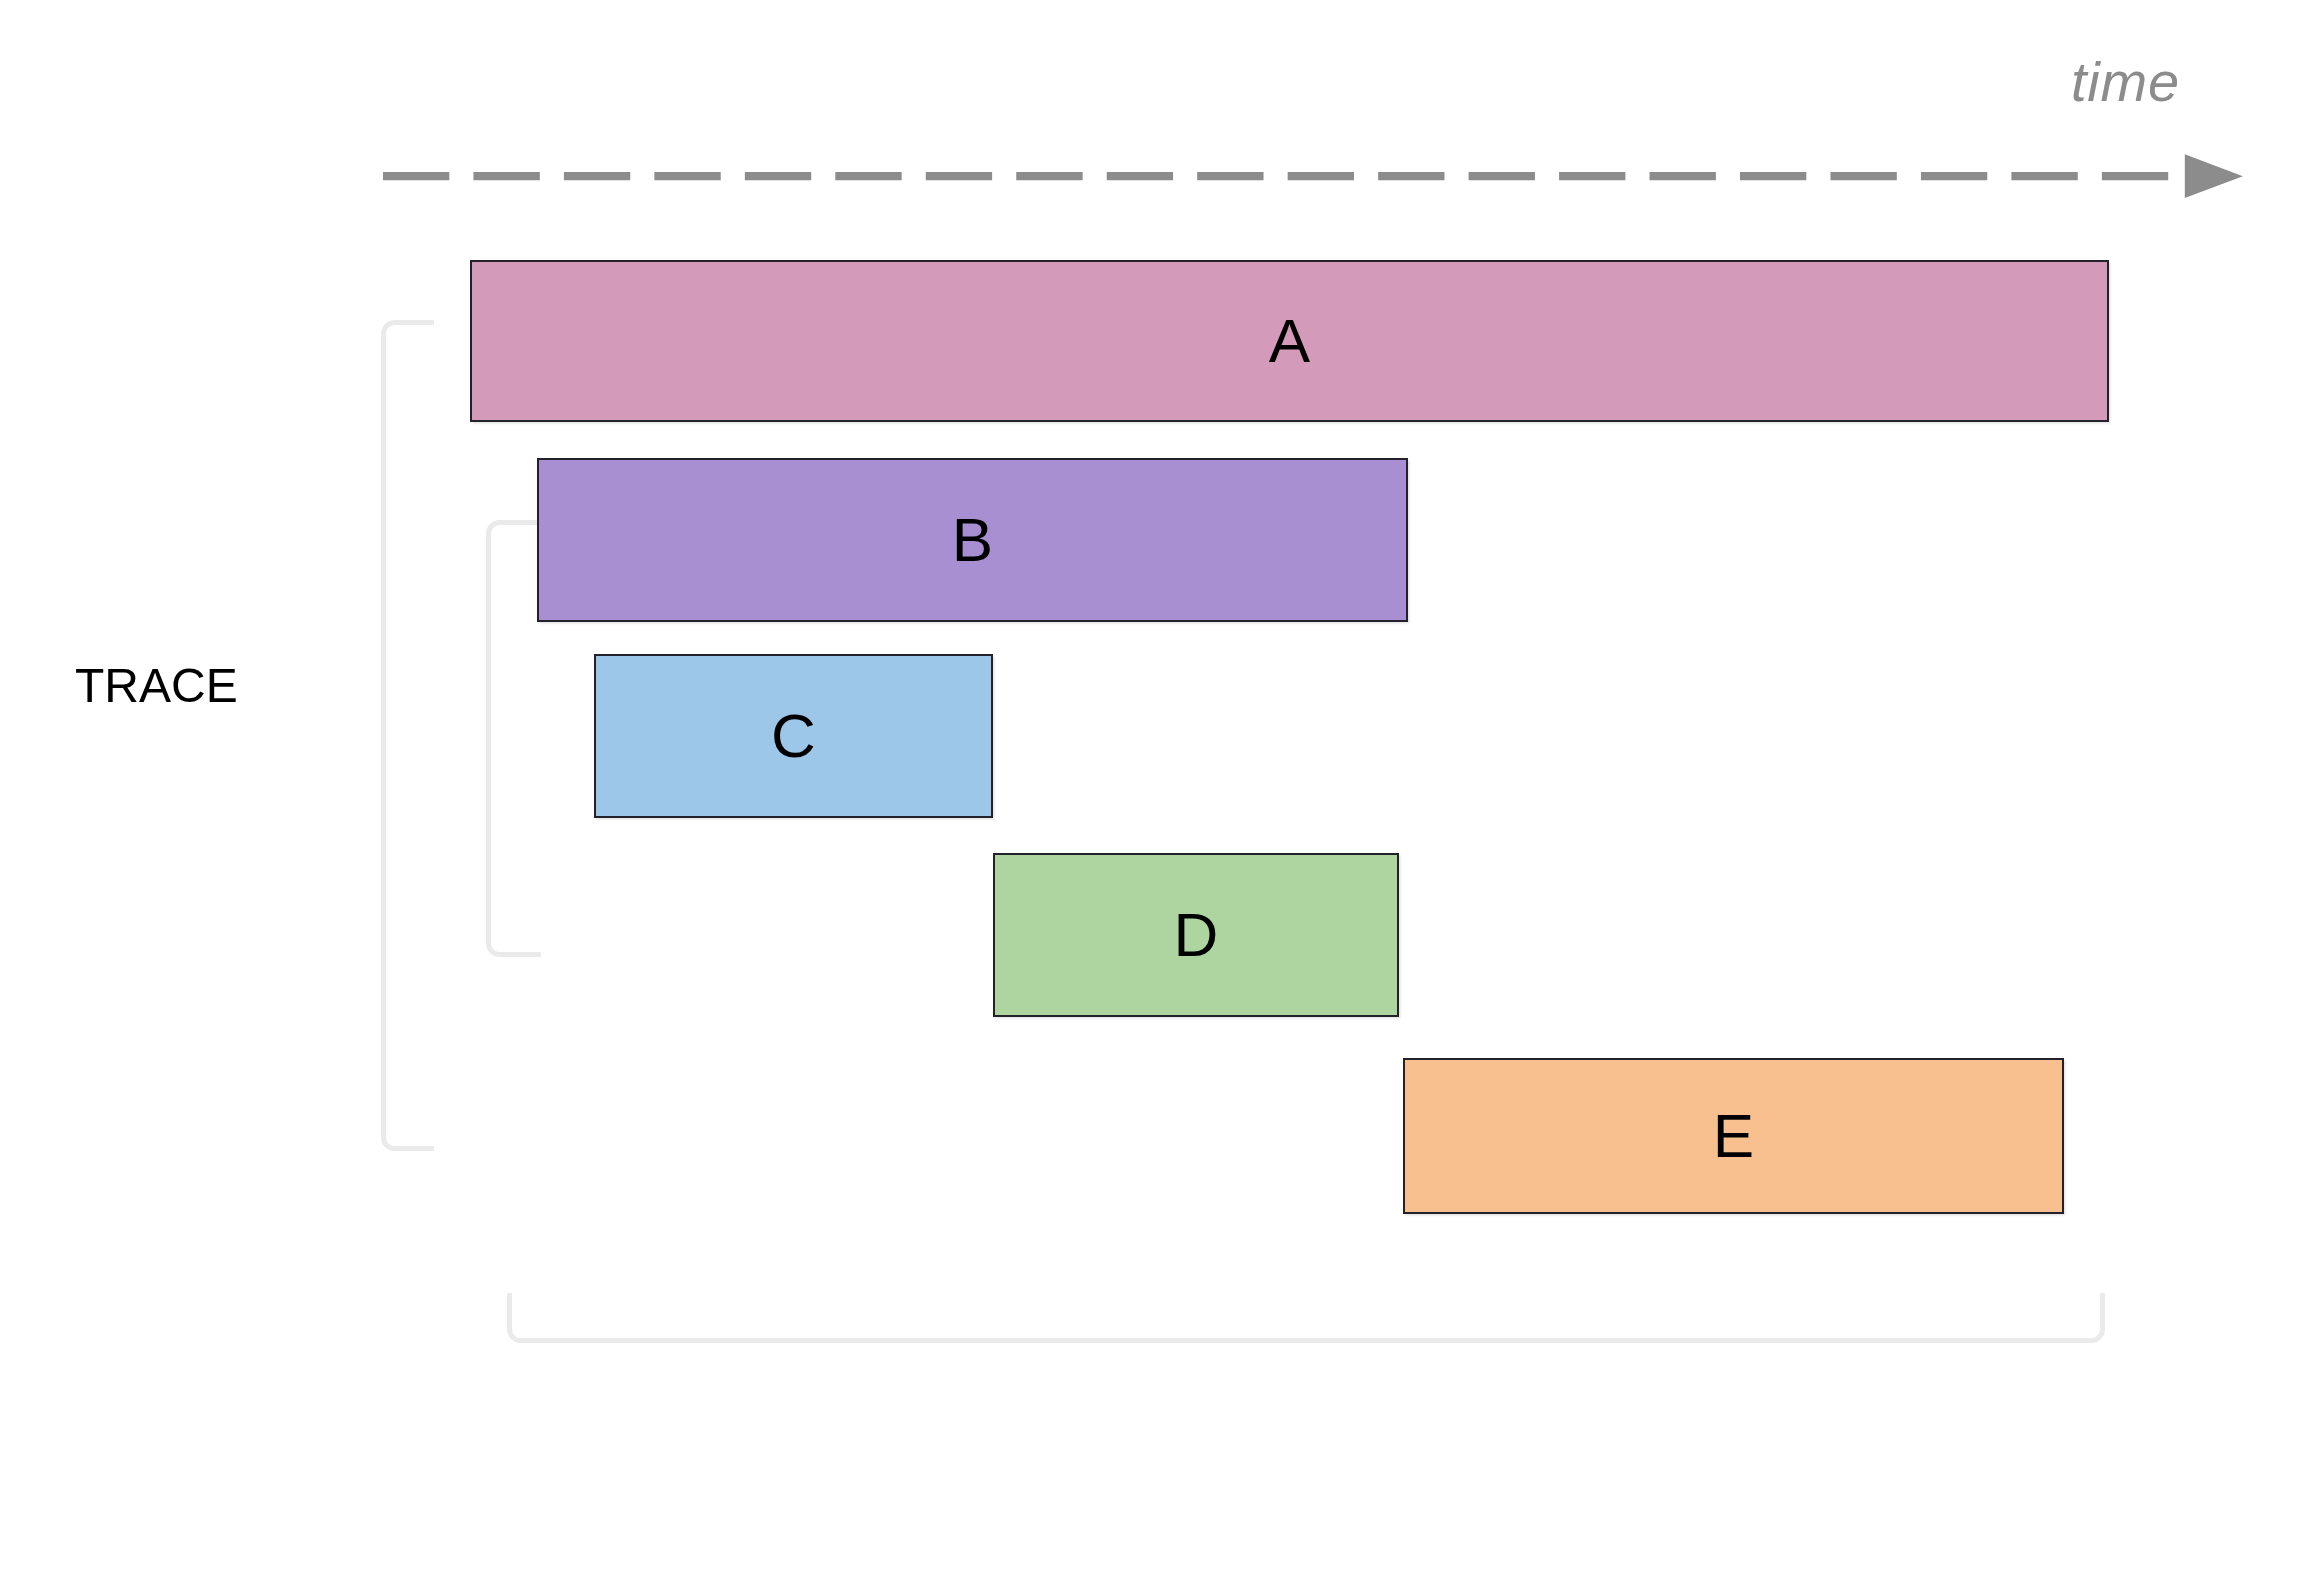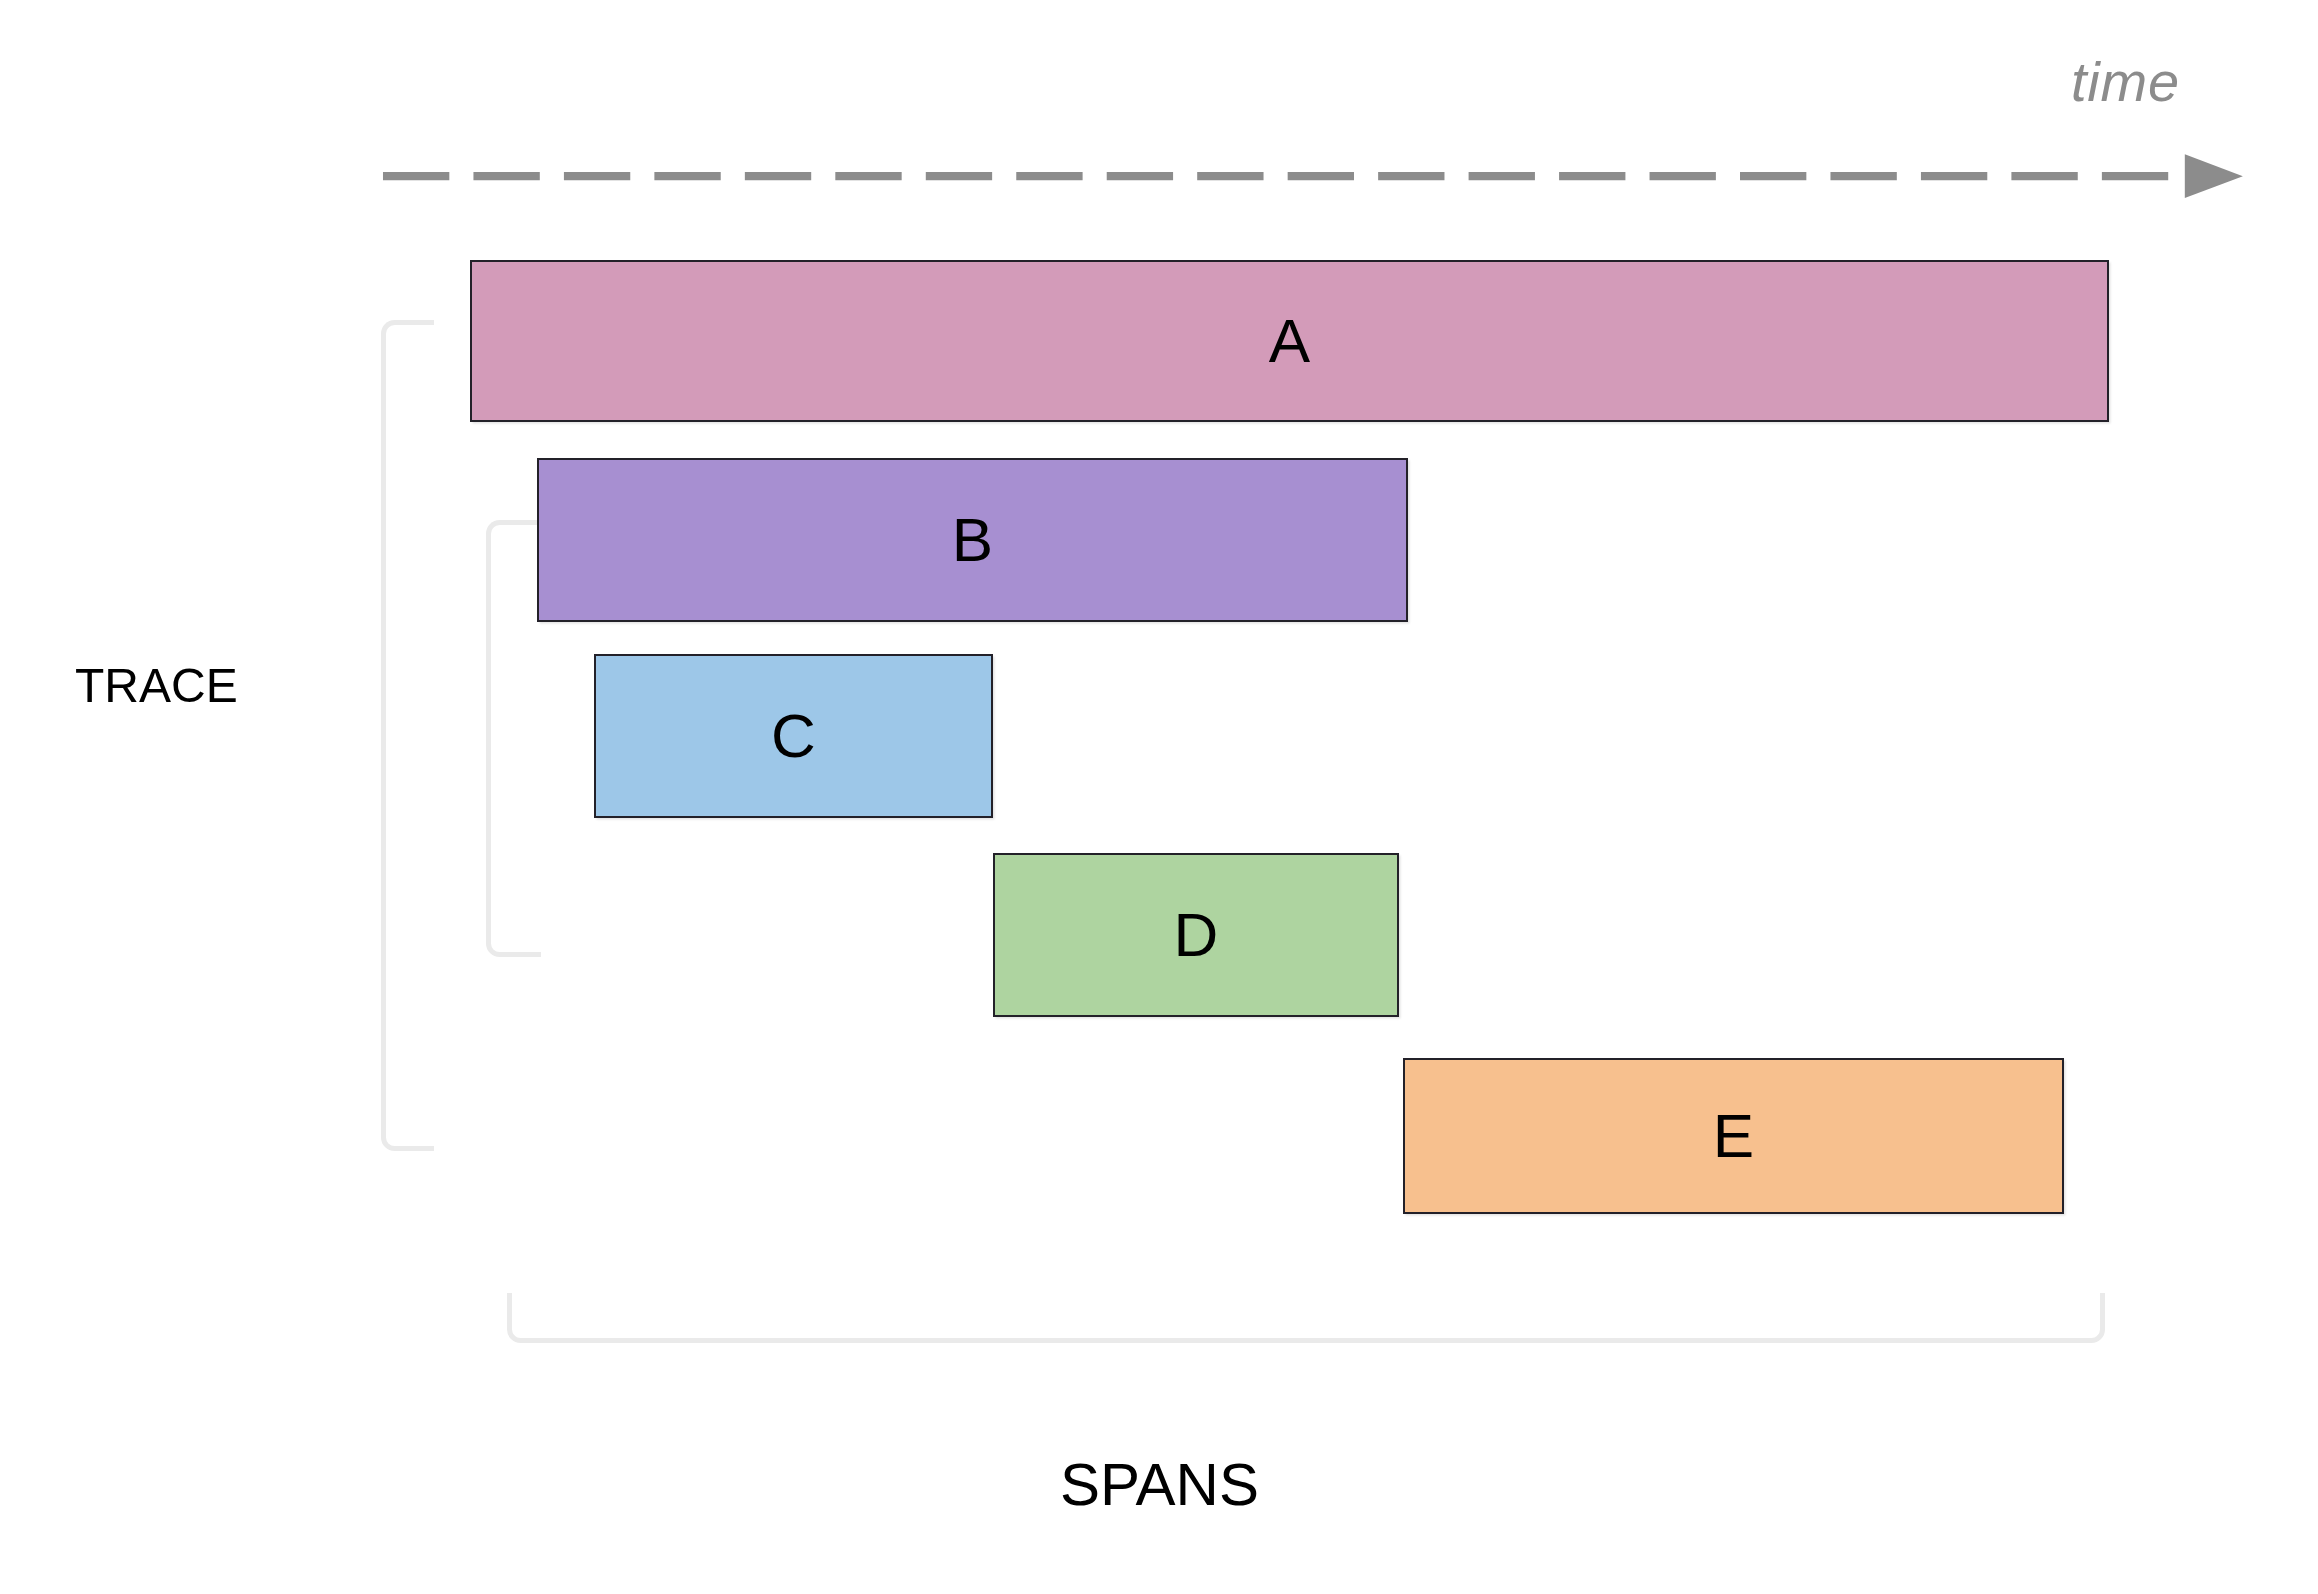--- a/index.html
+++ b/index.html
@@ -128,16 +128,15 @@
   <div class="span-bar" style="left:993px; top:853px; width:406px; height:164px; background:#aed4a0;">
     <span class="span-label">D</span>
   </div>
 
   <div class="span-bar" style="left:1403px; top:1058px; width:661px; height:156px; background:#f7c08e;">
     <span class="span-label">E</span>
   </div>
 
   <div id="trace-label">TRACE</div>
 
-  <div id="spans-label">SPANS</div>
 
 </div>
 
 
 </body></html>

